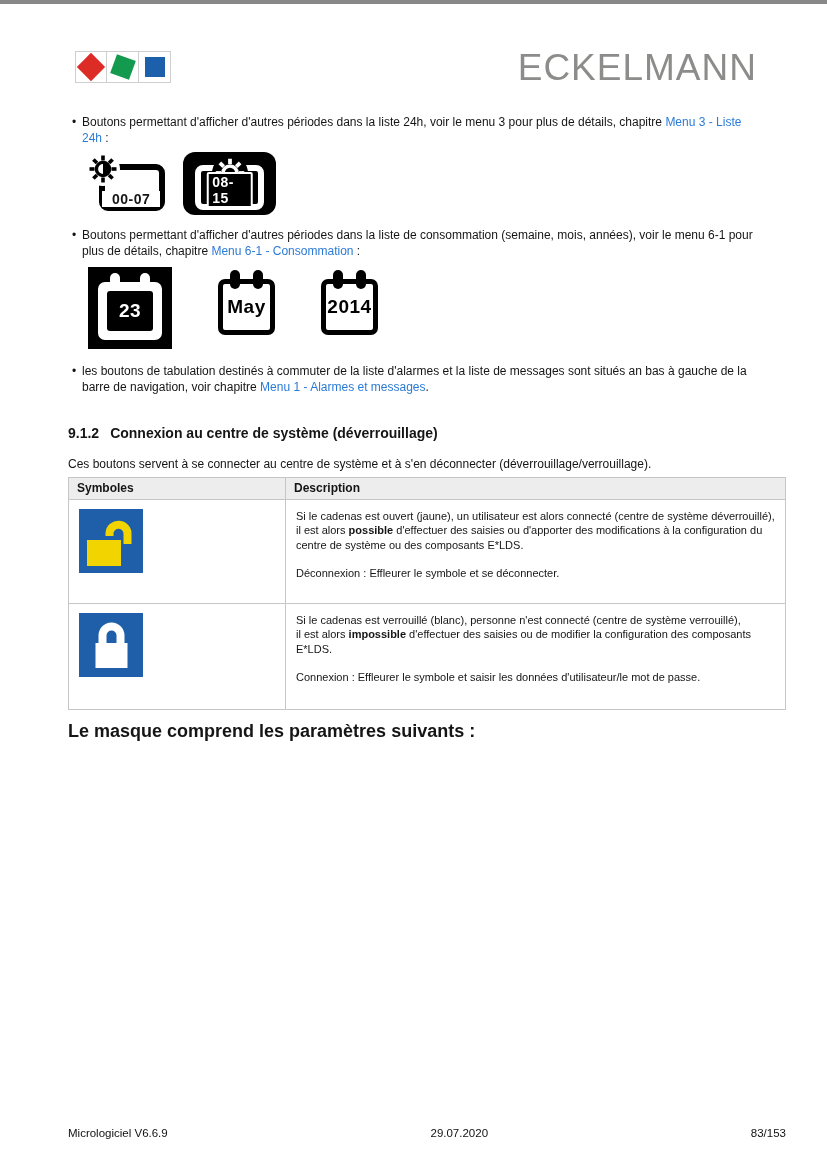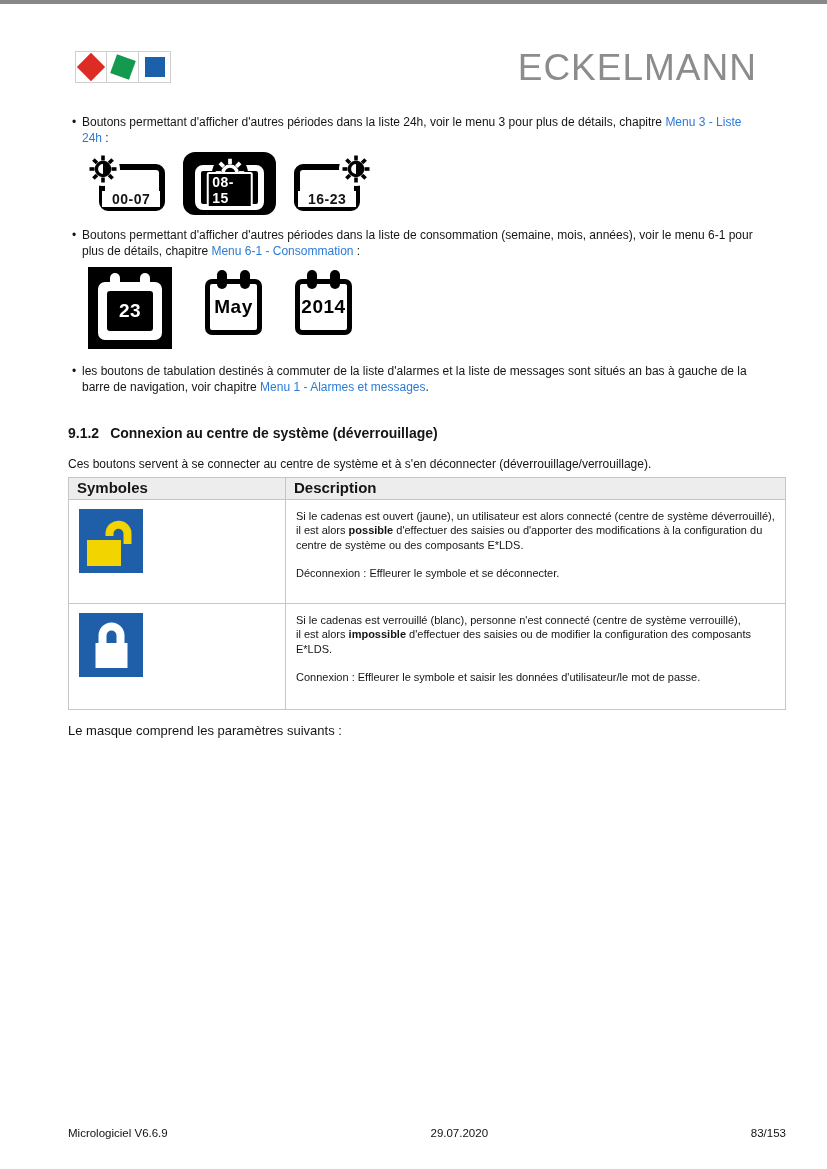--- a/index.html
+++ b/index.html
@@ -33,47 +33,47 @@
   .tbtn .sun { position:absolute; z-index:2; }
   .tbtn .tlabel { position:absolute; z-index:3; bottom:6px; left:14px; background:#fff; font-weight:bold; font-size:14px; line-height:16px; padding:0 10px; letter-spacing:0.5px; }
   .tbtn-dark { width:93px; height:63px; background:#000; }
   .tbtn-dark .frame { left:12px; top:13px; right:12px; bottom:5px; border-color:#fff; background:#000; border-radius:8px; }
   .tbtn-dark .sun { left:50%; transform:translateX(-50%); top:2px; }
   .tbtn-dark .tlabel { left:50%; transform:translateX(-50%); bottom:7px; background:#000; color:#fff; border:2px solid #fff; border-radius:2px; padding:0 4px; }
   .tbtn-r .frame { left:1px; right:11px; }
   .tbtn-r .sun { right:-3px; }
   .tbtn-r .tlabel { left:5px; }
   
-  .cal-row { display:flex; align-items:flex-start; margin:8px 0 14px 20px; gap:33px; }
+  .cal-row { display:flex; align-items:flex-start; margin:8px 0 14px 20px; gap:46px; }
   .calpad { background:#000; padding:15px 10px 9px 10px; }
   .cal { position:relative; width:57px; height:56px; border:5px solid #000; border-radius:7px; background:#fff;
          display:flex; align-items:center; justify-content:center; margin-top:12px; }
   .cal .ring { position:absolute; top:-14px; width:10px; height:19px; background:#000; border-radius:5px; }
   .cal .ring.l { left:7px; } .cal .ring.r { right:7px; }
   .cal .day { font-weight:bold; font-size:19px; letter-spacing:0.5px; color:#000; }
   .cal-inv { border-color:#fff; background:#fff; margin-top:0; width:64px; height:58px; }
   .cal-inv .ring { background:#fff; }
   .cal-inv .daybox { position:absolute; inset:4px; background:#000; border-radius:3px; display:flex; align-items:center; justify-content:center; }
   .cal-inv .day { color:#fff; }
   
   .sec-h { margin-top:30px; font-size:14px; font-weight:bold; }
   .sec-h .num { margin-right:11px; }
   .intro { margin-top:15px; margin-bottom:5px; }
   
   table.sym { border-collapse:collapse; width:718px; margin-top:3px; font-size:11px; line-height:14.5px; }
   table.sym th, table.sym td { border:1px solid #c6c6c6; text-align:left; vertical-align:top; }
-  table.sym th { background:#ededed; font-size:15px; padding:3px 8px; }
+  table.sym th { background:#ededed; font-size:12px; padding:3px 8px; }
   table.sym col.c1 { width:217px; }
   table.sym td { padding:9px 10px 10px 10px; }
   td.symcell { padding:10px 0 0 10px; }
   .descp { max-width:480px; }
   .gap { height:14px; }
   .row1td { height:106px; }
   .row2td { height:104px; }
-  .closing { margin-top:13px; font-weight:normal; font-size:13px; }
+  .closing { margin-top:13px; font-weight:bold; font-size:18px; }
   
   .ftr { position:absolute; left:68px; right:41px; bottom:32px; display:flex; justify-content:space-between; font-size:11.5px; color:#111; }
   b { font-weight:bold; }
 </style>
 </head>
 <body>
 
 <div class="page">
 
   <div class="hdr">
@@ -132,39 +132,20 @@
             <line x1="6" y1="6" x2="9.6" y2="9.6"></line>
               <line x1="-6" y1="6" x2="-9.6" y2="9.6"></line>
             <line x1="6" y1="-6" x2="9.6" y2="-9.6"></line>
               <line x1="-6" y1="-6" x2="-9.6" y2="-9.6"></line>
           </g>
           <circle r="6.6" fill="none" stroke="#fff" stroke-width="3.4"></circle>
         </svg>
         <span class="tlabel">08-15</span>
       </div>
 
-      <div class="tbtn tbtn-r">
-        <div class="frame"></div>
-        <svg class="sun" style="top:-1px;" width="36" height="36" viewBox="-18 -18 36 36">
-          <circle r="17" fill="#fff"></circle>
-          <g stroke="#000" stroke-width="3.6">
-            <line x1="8.5" y1="0" x2="13.5" y2="0"></line>
-              <line x1="-8.5" y1="0" x2="-13.5" y2="0"></line>
-            <line x1="0" y1="8.5" x2="0" y2="13.5"></line>
-              <line x1="0" y1="-8.5" x2="0" y2="-13.5"></line>
-            <line x1="6" y1="6" x2="9.6" y2="9.6"></line>
-              <line x1="-6" y1="6" x2="-9.6" y2="9.6"></line>
-            <line x1="6" y1="-6" x2="9.6" y2="-9.6"></line>
-              <line x1="-6" y1="-6" x2="-9.6" y2="-9.6"></line>
-          </g>
-          <circle r="6.6" fill="none" stroke="#000" stroke-width="3.4"></circle>
-          <path d="M0 -6.6 A6.6 6.6 0 0 1 0 6.6 Z" fill="#000"></path>
-        </svg>
-        <span class="tlabel">16-23</span>
-      </div>
     </div>
 
     <div class="bullet">
       <span class="dot">•</span>
       <p><span>Boutons permettant d'afficher d'autres périodes dans la liste de consommation (semaine, mois, années), voir le menu 6-1 pour plus de détails, chapitre </span><a class="link">Menu 6-1 - Consommation</a><span> :</span></p>
     </div>
 
     <div class="cal-row">
       <div class="calpad">
         <div class="cal cal-inv">

